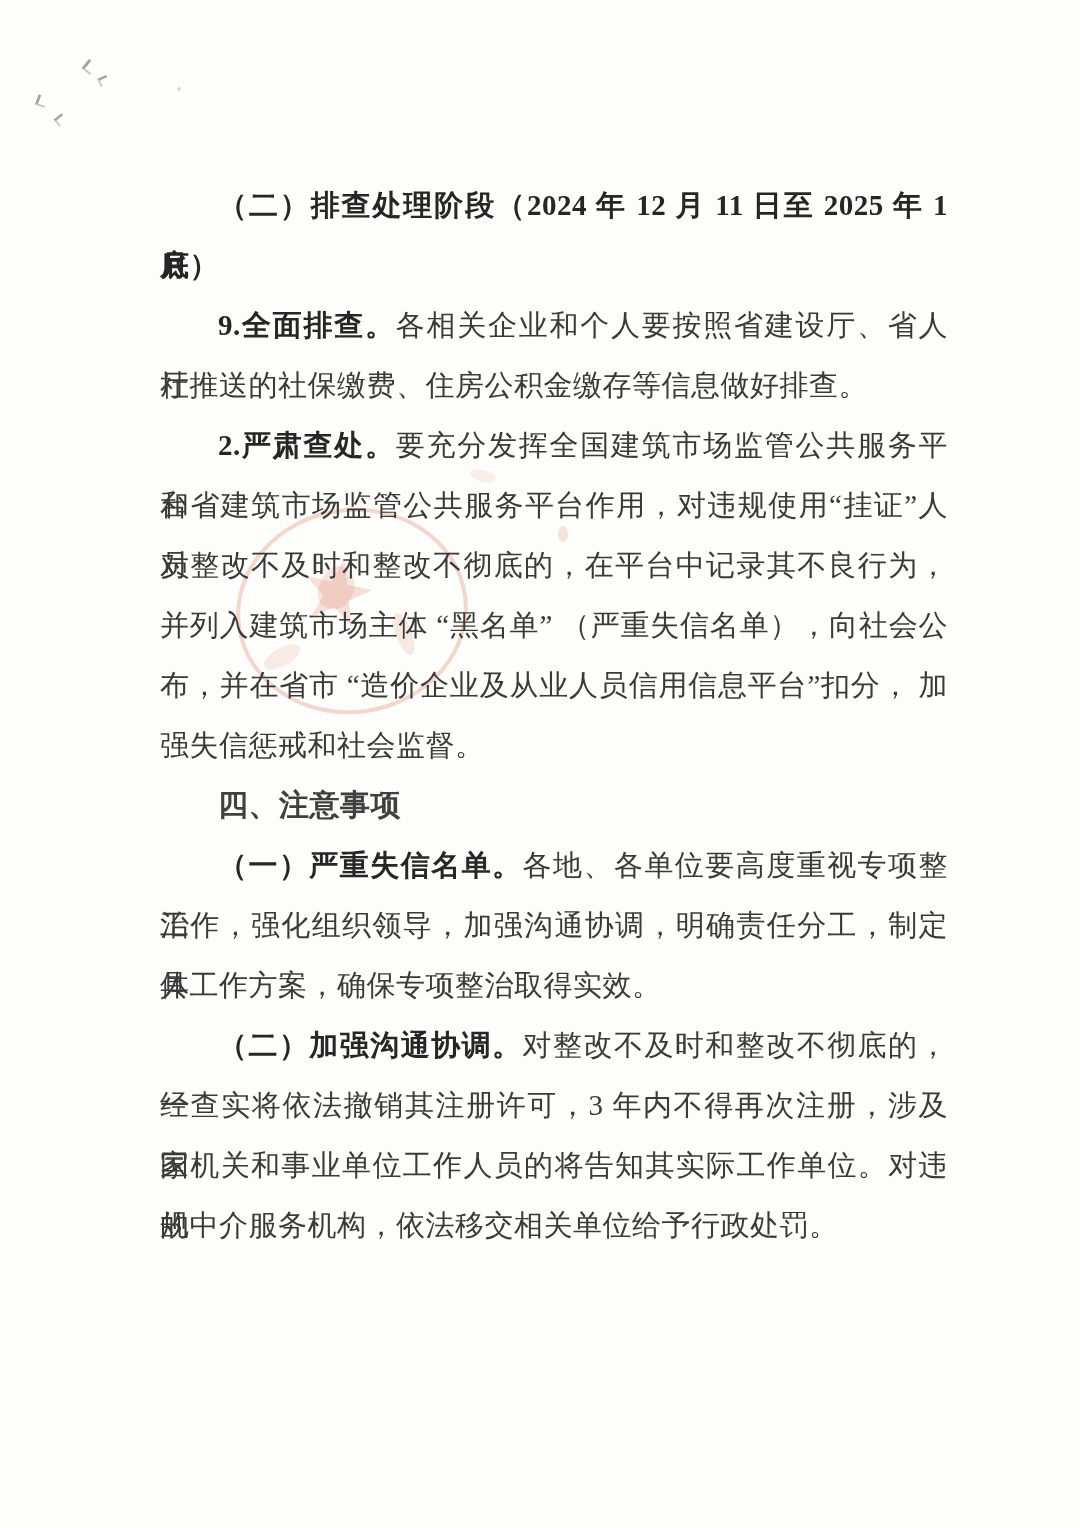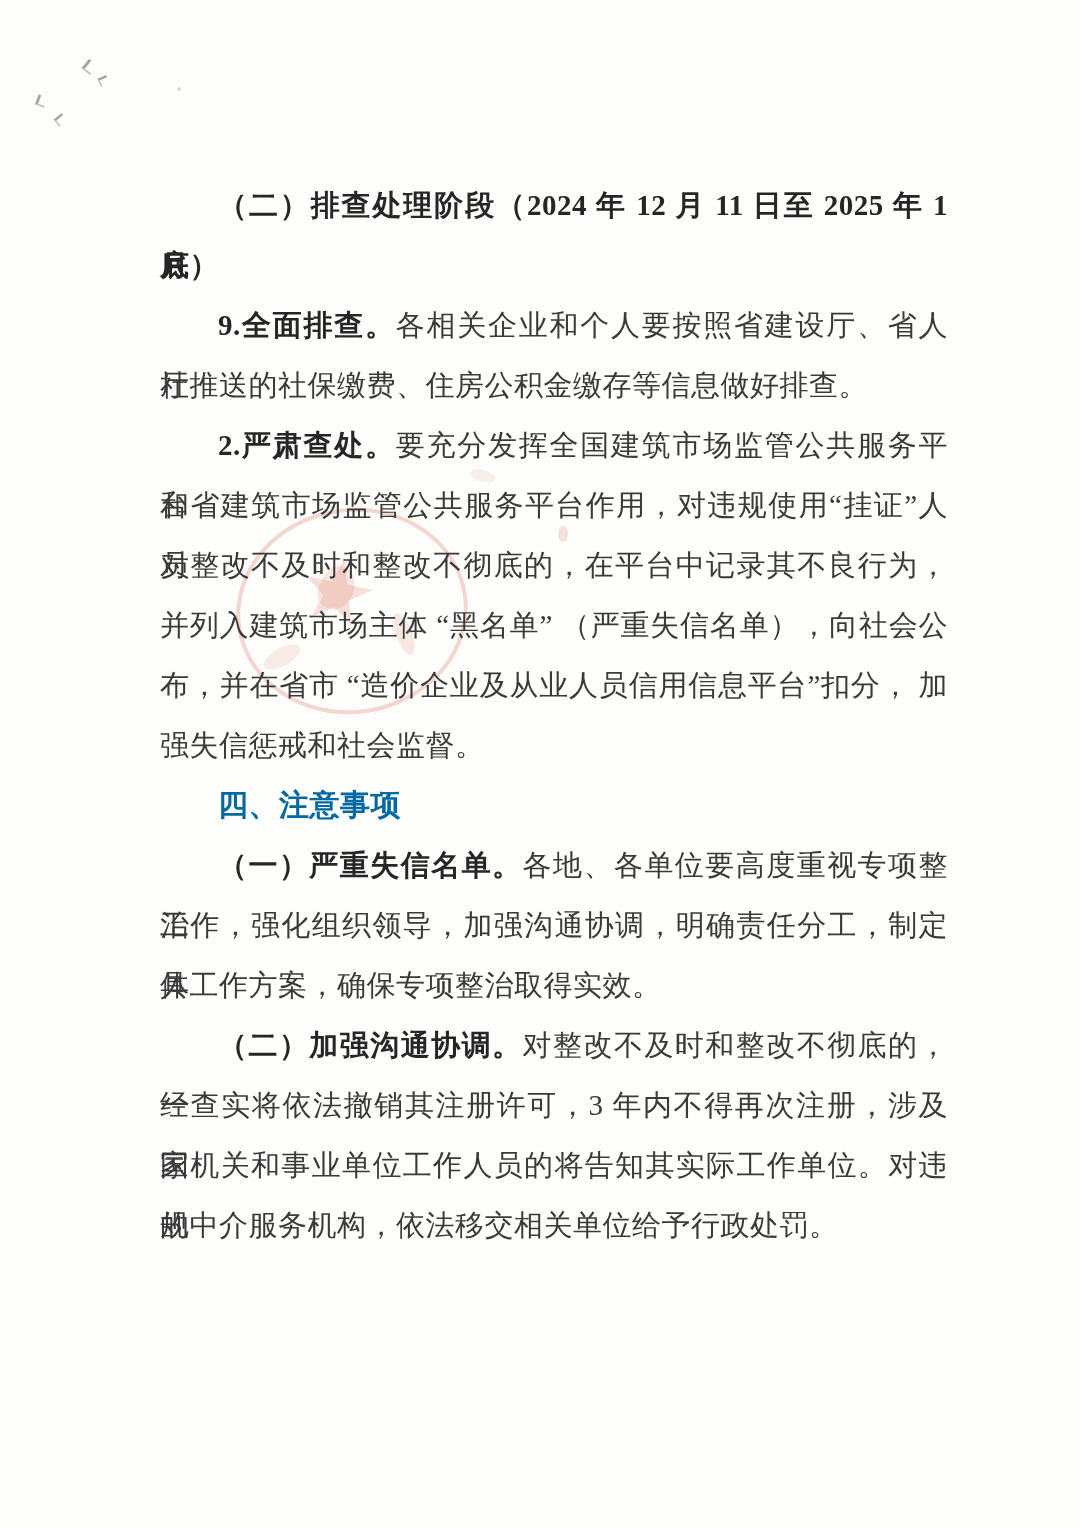--- a/index.html
+++ b/index.html
@@ -60,21 +60,21 @@
     color:#3a3a3a;
     letter-spacing:0.5px;
   }
   .line { height:60px; line-height:60px; overflow:visible; }
   .line.justify { text-align:justify; text-align-last:justify; }
   .line.indent { text-indent:58px; }
   .line .b { font-weight:700; color:#262626; }
   .line.sans .b {
     font-family:"Liberation Sans","DejaVu Sans",sans-serif;
     font-size:30px;
-    color:#0369a1;
+    color:#404040;
   }
 </style>
 </head>
 <body>
 
 <div class="page">
 
   <div class="speck s1"></div>
   <div class="speck s2"></div>
   <div class="speck s3"></div>

